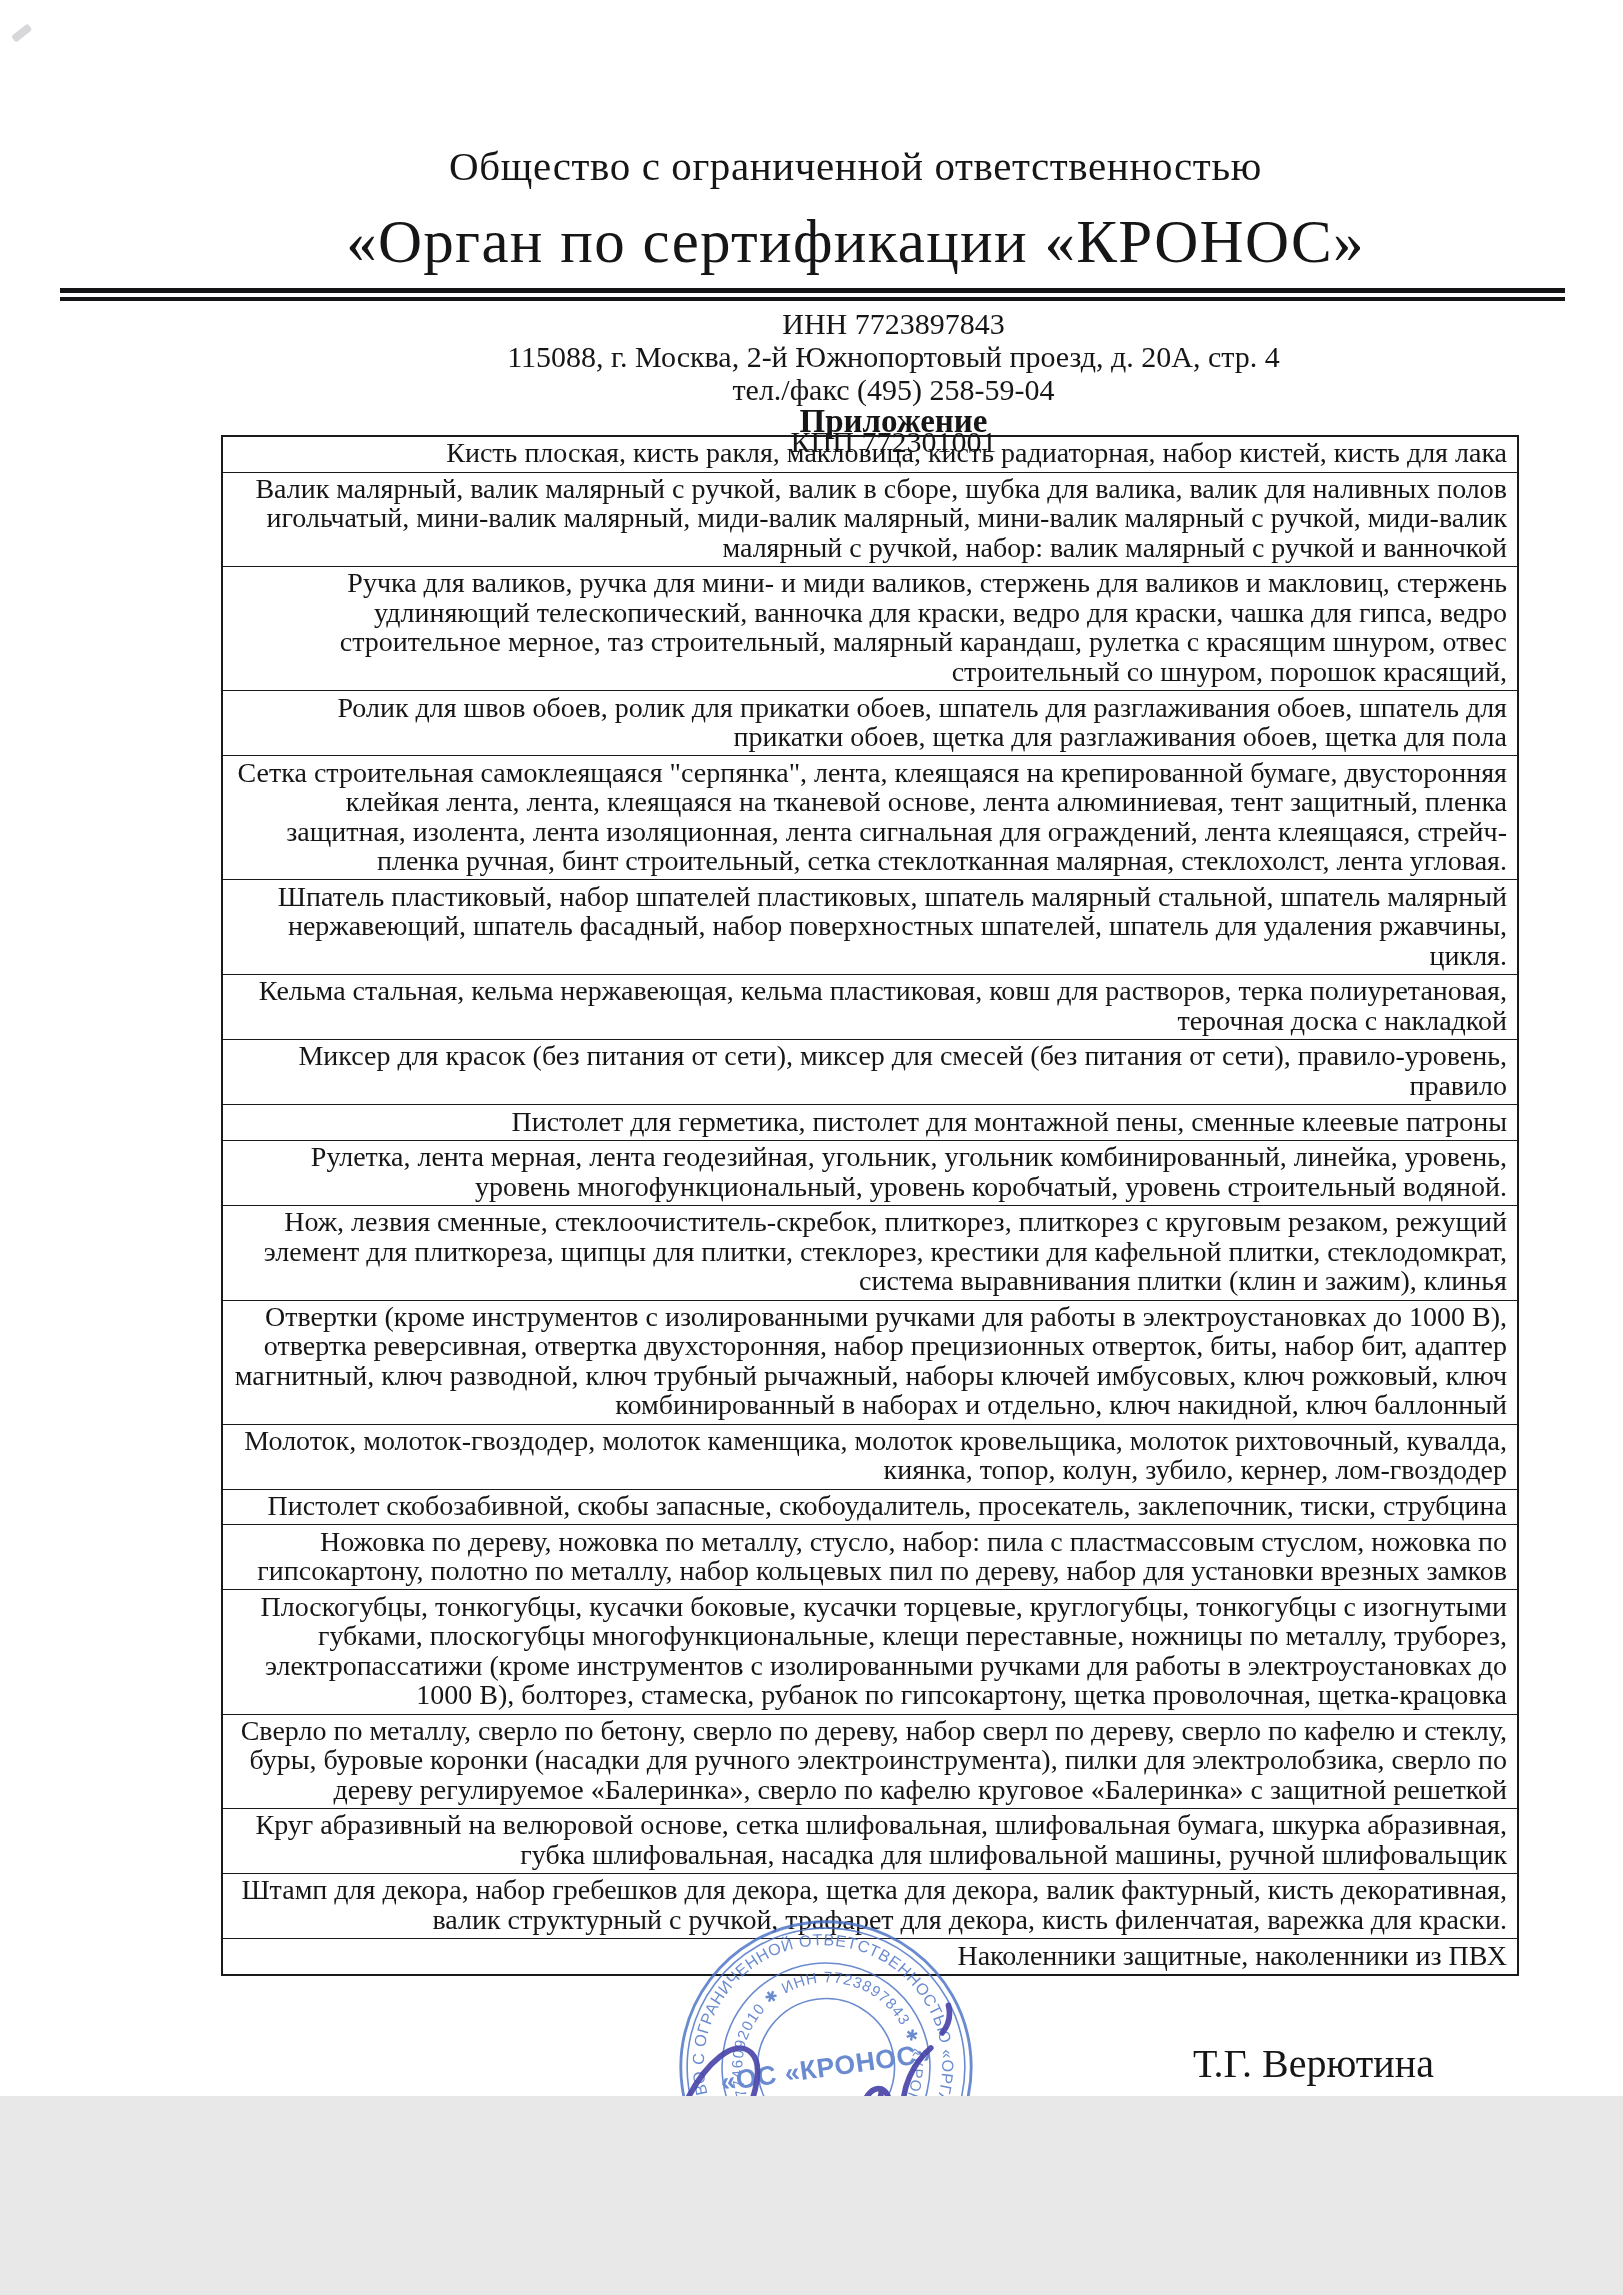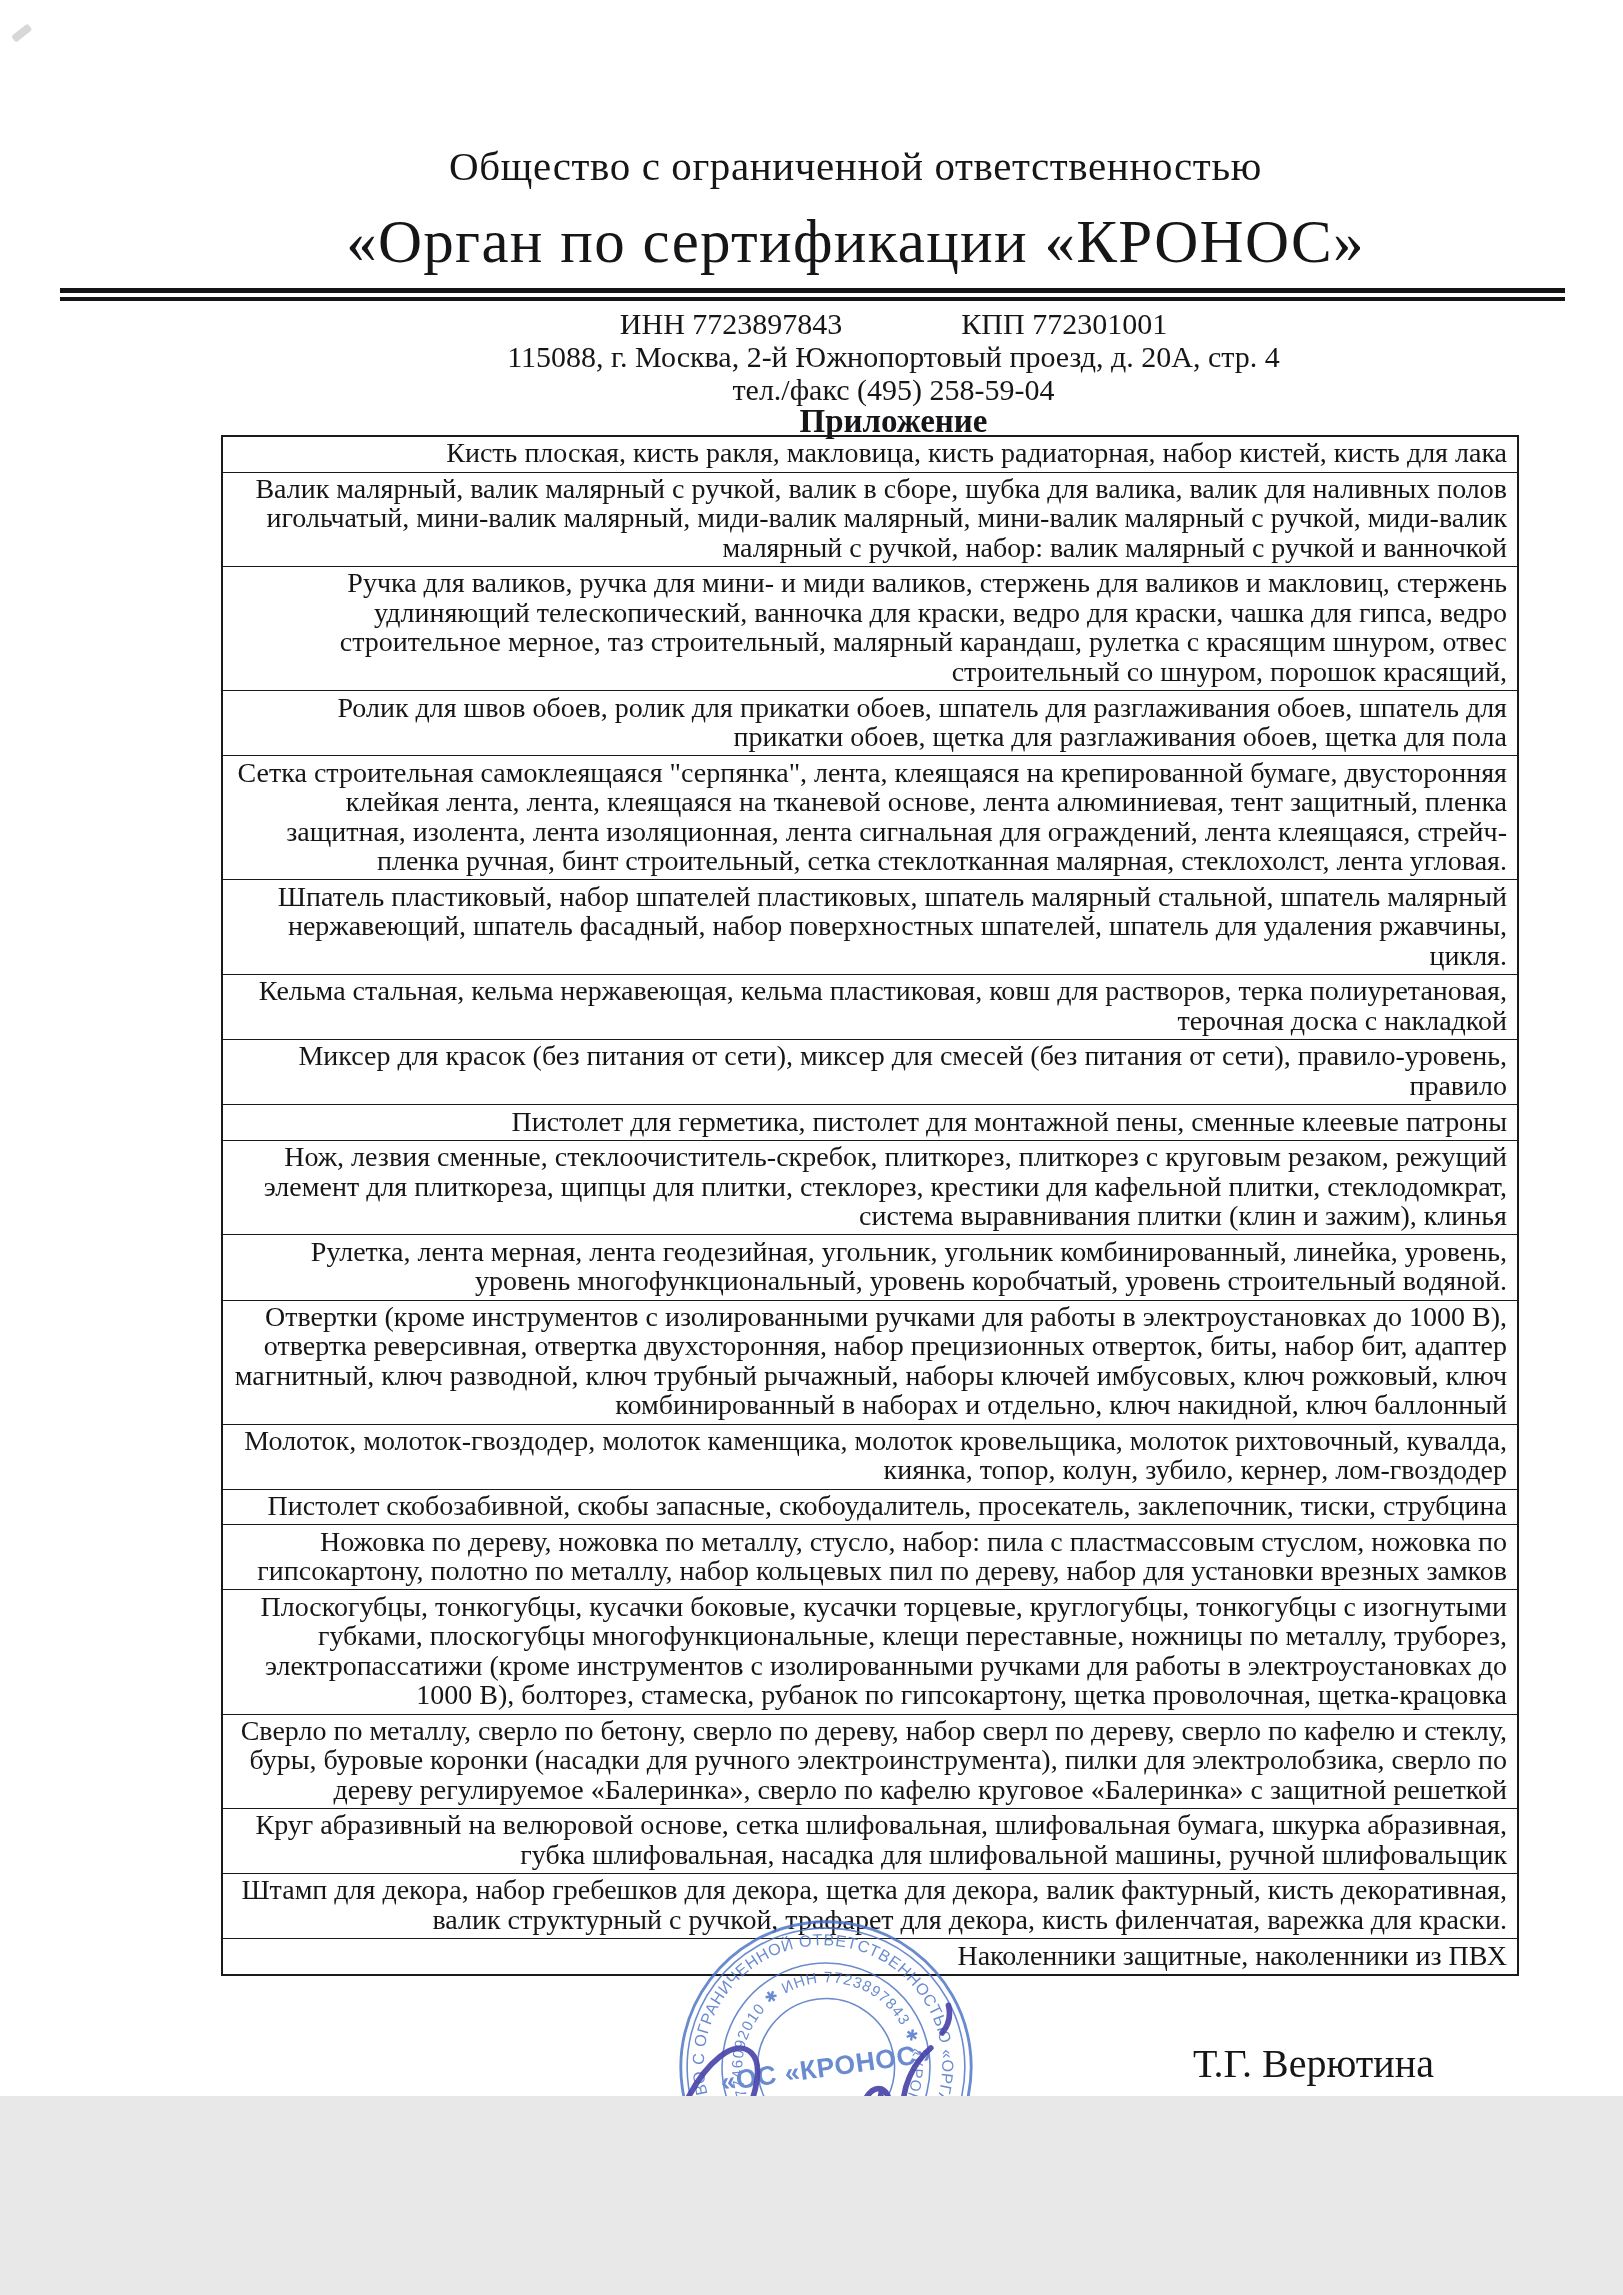--- a/index.html
+++ b/index.html
@@ -7,21 +7,21 @@
     position:relative;width:1623px;height:2096px;background:#ffffff;
     font-family:"Liberation Serif", serif;color:#161618;overflow:hidden;
   }
   .abs{position:absolute;}
   
   .title-wrap{left:126px;right:38px;text-align:center;}
   .org-type{top:142px;font-size:41px;letter-spacing:0.6px;}
   .org-name{top:207px;font-size:61px;letter-spacing:1.3px;}
   .header-rule{top:288px;left:60px;right:58px;height:4.4px;border-top:5px solid #141416;border-bottom:4.4px solid #141416;}
   .info-line{left:189px;right:25px;text-align:center;font-size:30px;}
-  .inn-kpp{top:307px;display:flex;justify-content:center;gap:119px;}
+  .inn-kpp{top:307px;display:flex;justify-content:center;gap:84px;flex-direction:column;}
   .addr{top:340px;}
   .phone{top:373px;}
   .appendix{top:403px;font-weight:bold;font-size:33px;}
   
   .product-table{top:435px;left:221px;width:1298px;border:2.5px solid #1a1a1c;box-sizing:border-box;}
   .trow{font-size:28px;line-height:29.5px;padding:1.3px 10px 3.8px 6.3px;text-align:right;}
   .trow + .trow{border-top:1.9px solid #1a1a1c;}
   
   .closing{left:221px;top:2006px;font-size:31px;line-height:47px;}
   .signer{left:1193px;top:2040px;font-size:40px;}
@@ -57,22 +57,22 @@
   <div class="abs product-table">
     <div class="trow">Кисть плоская, кисть ракля, макловица, кисть радиаторная, набор кистей, кисть для лака</div>
     <div class="trow">Валик малярный, валик малярный с ручкой, валик в сборе, шубка для валика, валик для наливных полов игольчатый, мини-валик малярный, миди-валик малярный, мини-валик малярный с ручкой, миди-валик малярный с ручкой, набор: валик малярный с ручкой и ванночкой</div>
     <div class="trow">Ручка для валиков, ручка для мини- и миди валиков, стержень для валиков и макловиц, стержень удлиняющий телескопический, ванночка для краски, ведро для краски, чашка для гипса, ведро строительное мерное, таз строительный, малярный карандаш, рулетка с красящим шнуром, отвес строительный со шнуром, порошок красящий,</div>
     <div class="trow">Ролик для швов обоев, ролик для прикатки обоев, шпатель для разглаживания обоев, шпатель для прикатки обоев, щетка для разглаживания обоев, щетка для пола</div>
     <div class="trow">Сетка строительная самоклеящаяся "серпянка", лента, клеящаяся на крепированной бумаге, двусторонняя клейкая лента, лента, клеящаяся на тканевой основе, лента алюминиевая, тент защитный, пленка защитная, изолента, лента изоляционная, лента сигнальная для ограждений, лента клеящаяся, стрейч-пленка ручная, бинт строительный, сетка стеклотканная малярная, стеклохолст, лента угловая.</div>
     <div class="trow">Шпатель пластиковый, набор шпателей пластиковых, шпатель малярный стальной, шпатель малярный нержавеющий, шпатель фасадный, набор поверхностных шпателей, шпатель для удаления ржавчины, цикля.</div>
     <div class="trow">Кельма стальная, кельма нержавеющая, кельма пластиковая, ковш для растворов, терка полиуретановая, терочная доска с накладкой</div>
     <div class="trow">Миксер для красок (без питания от сети), миксер для смесей (без питания от сети), правило-уровень, правило</div>
     <div class="trow">Пистолет для герметика, пистолет для монтажной пены, сменные клеевые патроны</div>
+    <div class="trow">Рулетка, лента мерная, лента геодезийная, угольник, угольник комбинированный, линейка, уровень, уровень многофункциональный, уровень коробчатый, уровень строительный водяной.</div>
     <div class="trow">Нож, лезвия сменные, стеклоочиститель-скребок, плиткорез, плиткорез с круговым резаком, режущий элемент для плиткореза, щипцы для плитки, стеклорез, крестики для кафельной плитки, стеклодомкрат, система выравнивания плитки (клин и зажим), клинья</div>
-    <div class="trow">Рулетка, лента мерная, лента геодезийная, угольник, угольник комбинированный, линейка, уровень, уровень многофункциональный, уровень коробчатый, уровень строительный водяной.</div>
     <div class="trow">Отвертки (кроме инструментов с изолированными ручками для работы в электроустановках до 1000 В), отвертка реверсивная, отвертка двухсторонняя, набор прецизионных отверток, биты, набор бит, адаптер магнитный, ключ разводной, ключ трубный рычажный, наборы ключей имбусовых, ключ рожковый, ключ комбинированный в наборах и отдельно, ключ накидной, ключ баллонный</div>
     <div class="trow">Молоток, молоток-гвоздодер, молоток каменщика, молоток кровельщика, молоток рихтовочный, кувалда, киянка, топор, колун, зубило, кернер, лом-гвоздодер</div>
     <div class="trow">Пистолет скобозабивной, скобы запасные, скобоудалитель, просекатель, заклепочник, тиски, струбцина</div>
     <div class="trow">Ножовка по дереву, ножовка по металлу, стусло, набор: пила с пластмассовым стуслом, ножовка по гипсокартону, полотно по металлу, набор кольцевых пил по дереву, набор для установки врезных замков</div>
     <div class="trow">Плоскогубцы, тонкогубцы, кусачки боковые, кусачки торцевые, круглогубцы, тонкогубцы с изогнутыми губками, плоскогубцы многофункциональные, клещи переставные, ножницы по металлу, труборез, электропассатижи (кроме инструментов с изолированными ручками для работы в электроустановках до 1000 В), болторез, стамеска, рубанок по гипсокартону, щетка проволочная, щетка-крацовка</div>
     <div class="trow">Сверло по металлу, сверло по бетону, сверло по дереву, набор сверл по дереву, сверло по кафелю и стеклу, буры, буровые коронки (насадки для ручного электроинструмента), пилки для электролобзика, сверло по дереву регулируемое «Балеринка», сверло по кафелю круговое «Балеринка» с защитной решеткой</div>
     <div class="trow">Круг абразивный на велюровой основе, сетка шлифовальная, шлифовальная бумага, шкурка абразивная, губка шлифовальная, насадка для шлифовальной машины, ручной шлифовальщик</div>
     <div class="trow">Штамп для декора, набор гребешков для декора, щетка для декора, валик фактурный, кисть декоративная, валик структурный с ручкой, трафарет для декора, кисть филенчатая, варежка для краски.</div>
     <div class="trow">Наколенники защитные, наколенники из ПВХ</div>
   </div>

